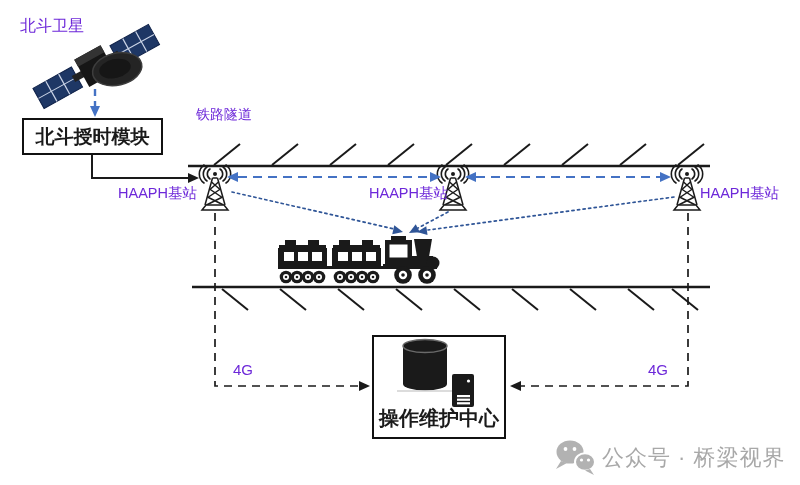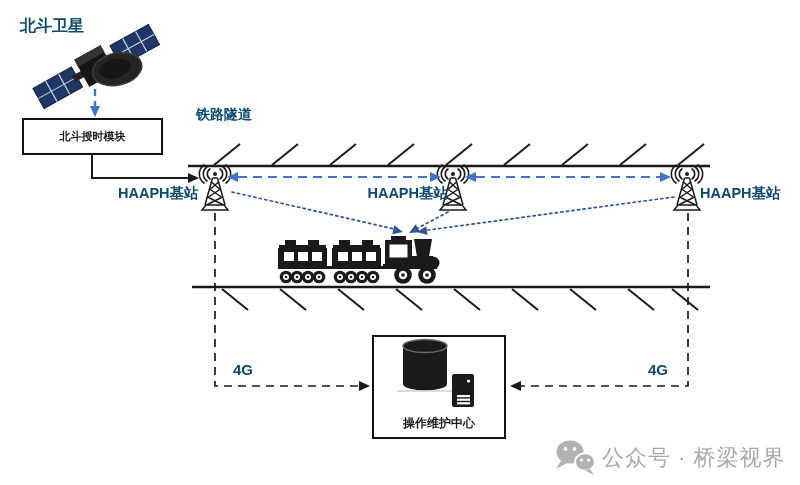--- a/index.html
+++ b/index.html
@@ -1,40 +1,40 @@
 <!DOCTYPE html>
 <html><head>
 <meta charset="utf-8">
 <style>
   html,body { margin:0; padding:0; background:#fff; }
   .stage {
     position:relative; width:800px; height:485px; background:#ffffff;
     font-family:"Liberation Sans", sans-serif; color:#1a1a1a; overflow:hidden;
   }
   .art { position:absolute; left:0; top:0; width:800px; height:485px; }
-  .label { position:absolute; white-space:nowrap; font-weight:700; color:#0c4a6e; }
+  .label { position:absolute; white-space:nowrap; font-weight:400; color:#6d28d9; }
   .lbl-satellite   { left:20px;  top:16px;  font-size:16px; }
   .lbl-tunnel      { left:196px; top:106px; font-size:14px; }
   .lbl-haaph-left  { left:118px; top:184px; font-size:14.5px; }
   .lbl-haaph-mid   { left:352px; top:184px; width:96px; text-align:right; font-size:14.5px; }
   .lbl-haaph-right { left:700px; top:184px; font-size:14.5px; }
   .lbl-4g-left     { left:233px; top:361px; font-size:15px; }
   .lbl-4g-right    { left:648px; top:361px; font-size:15px; }
   .timing-box {
     position:absolute; left:22px; top:118px; width:137px; height:33px;
     border:2px solid #111; display:flex; align-items:center; justify-content:center;
-    font-size:11px; font-weight:600; background:#fff;
+    font-size:19px; font-weight:600; background:#fff;
   }
   .center-box {
     position:absolute; left:372px; top:335px; width:130px; height:100px;
     border:2.5px solid #111; background:transparent;
   }
   .center-box .box-label {
     position:absolute; left:0; bottom:5px; width:100%; text-align:center;
-    font-size:12px; font-weight:600;
+    font-size:20px; font-weight:600;
   }
   .watermark-text {
     position:absolute; left:602px; top:443px; font-size:22px; font-weight:400;
     color:#a8a8a8; letter-spacing:1px; white-space:nowrap;
   }
 </style>
 </head>
 <body>
 
 <div class="stage">

